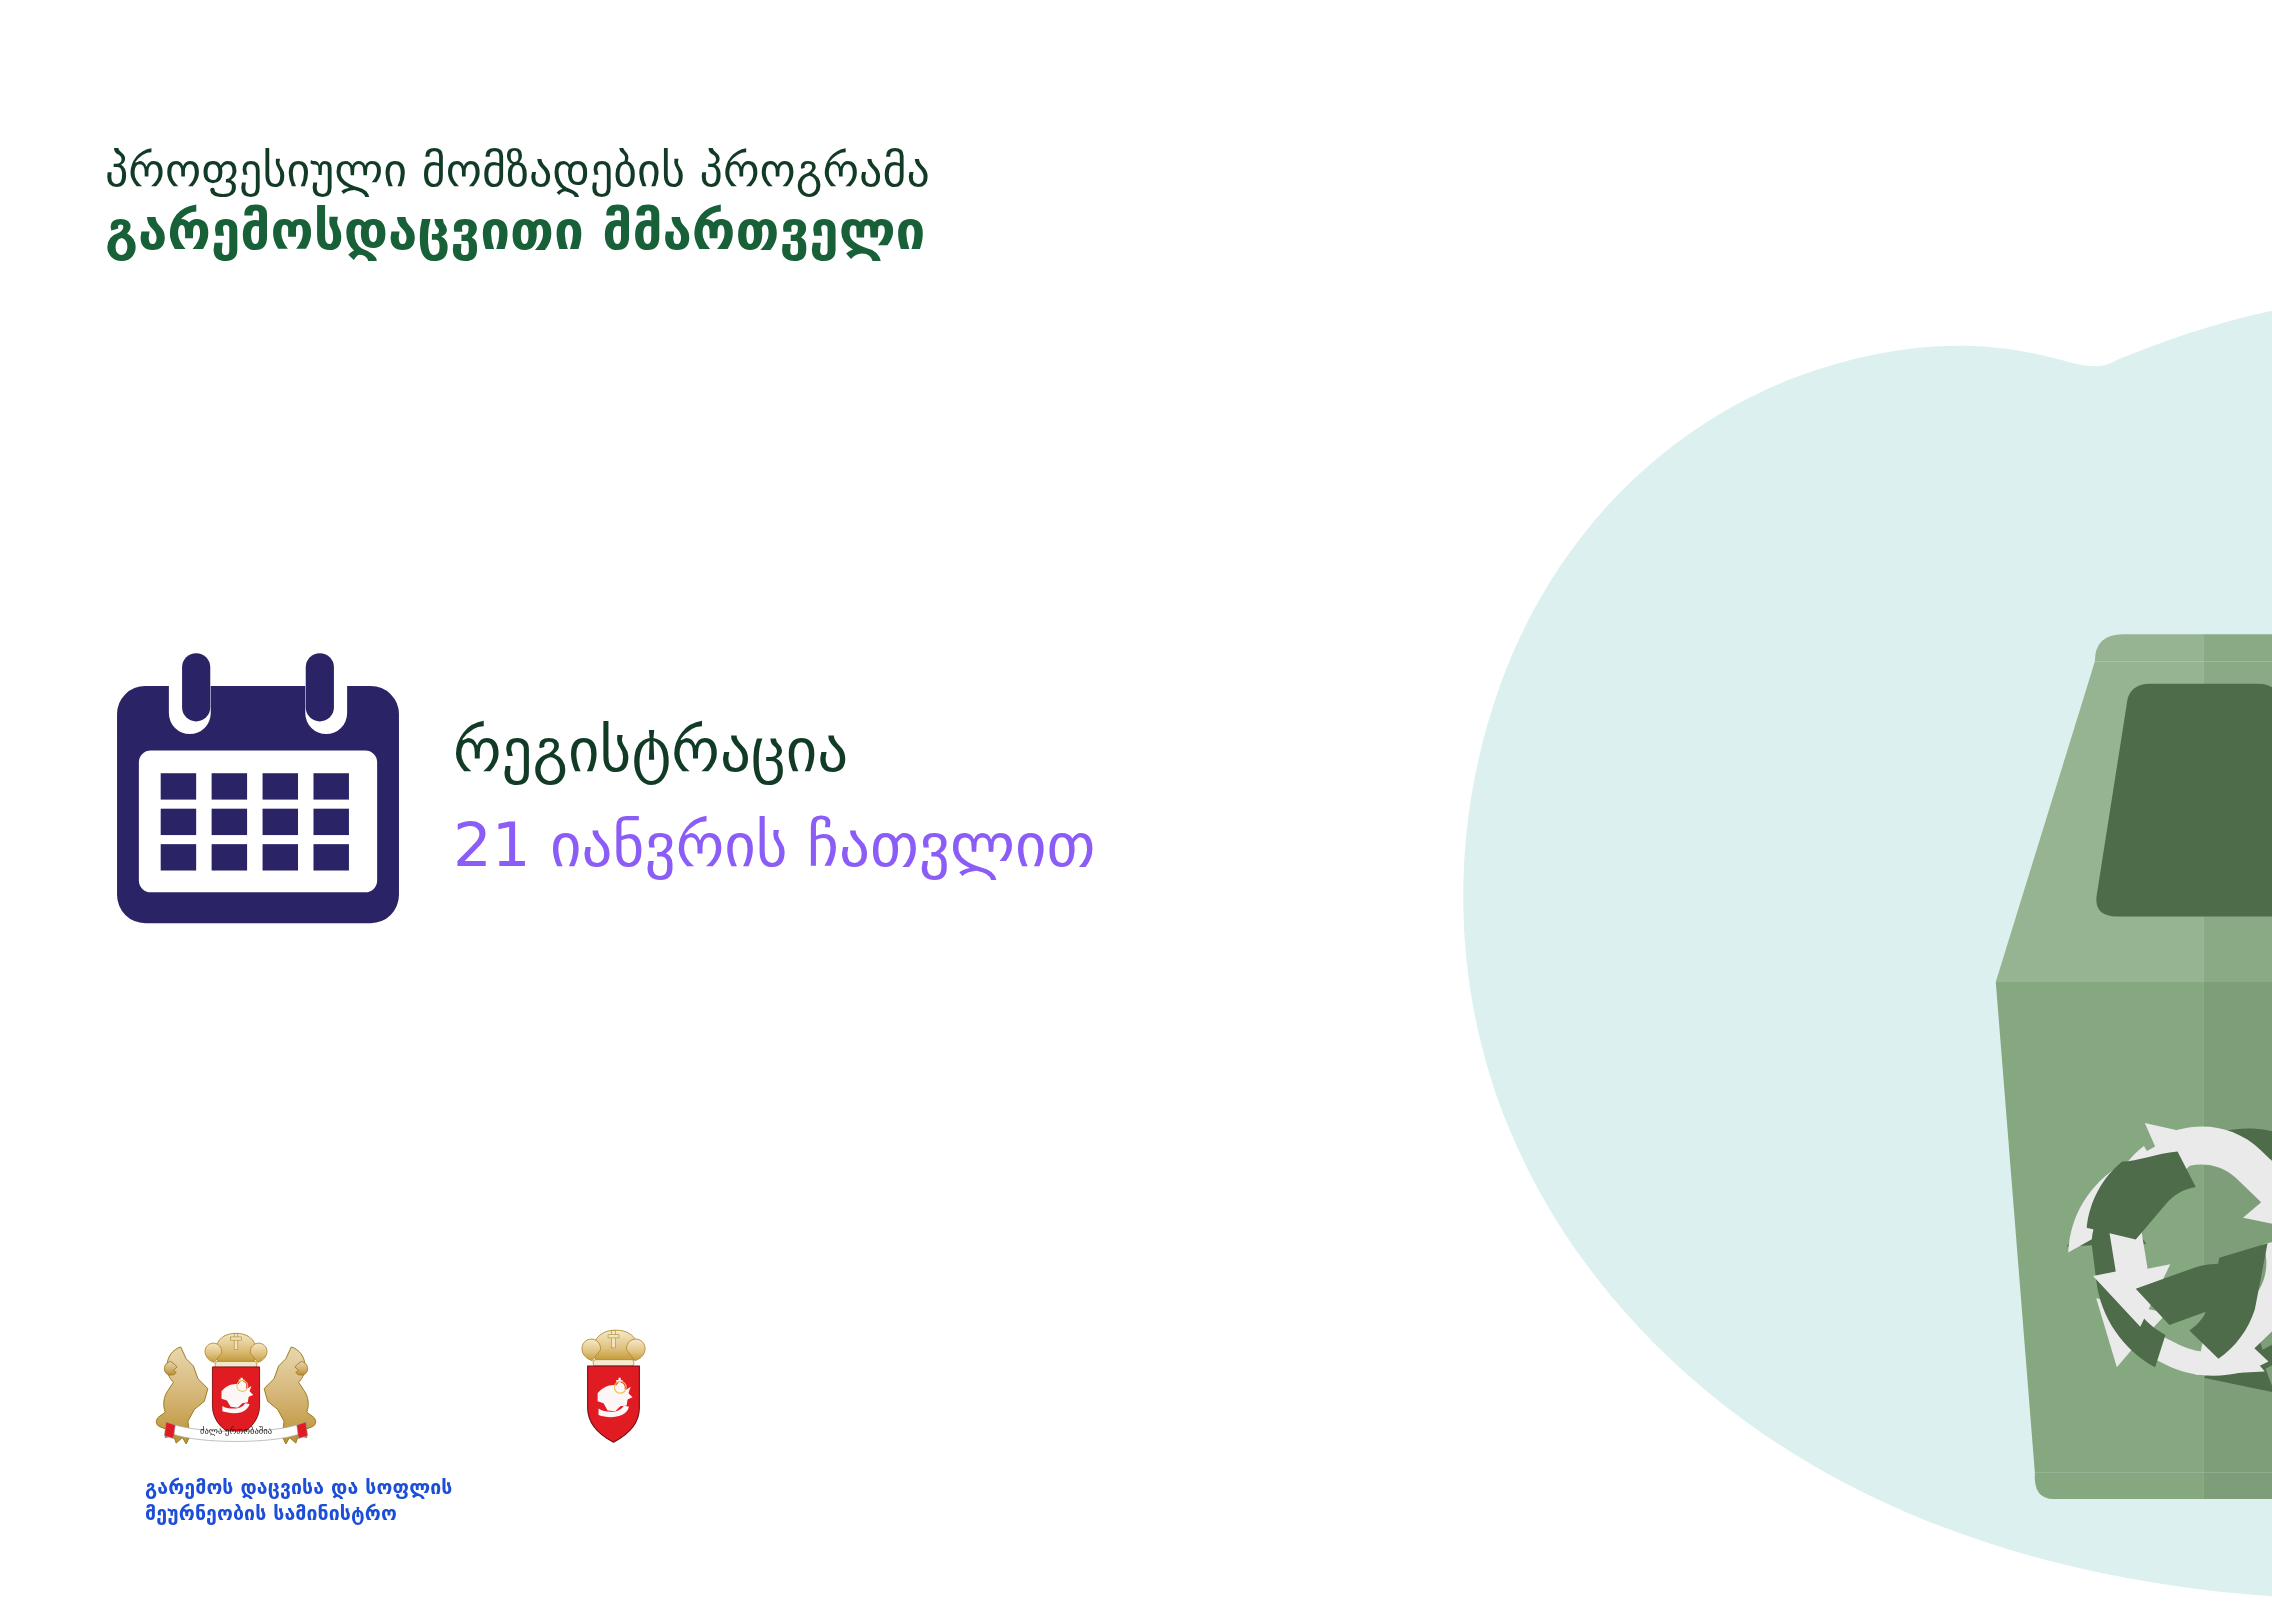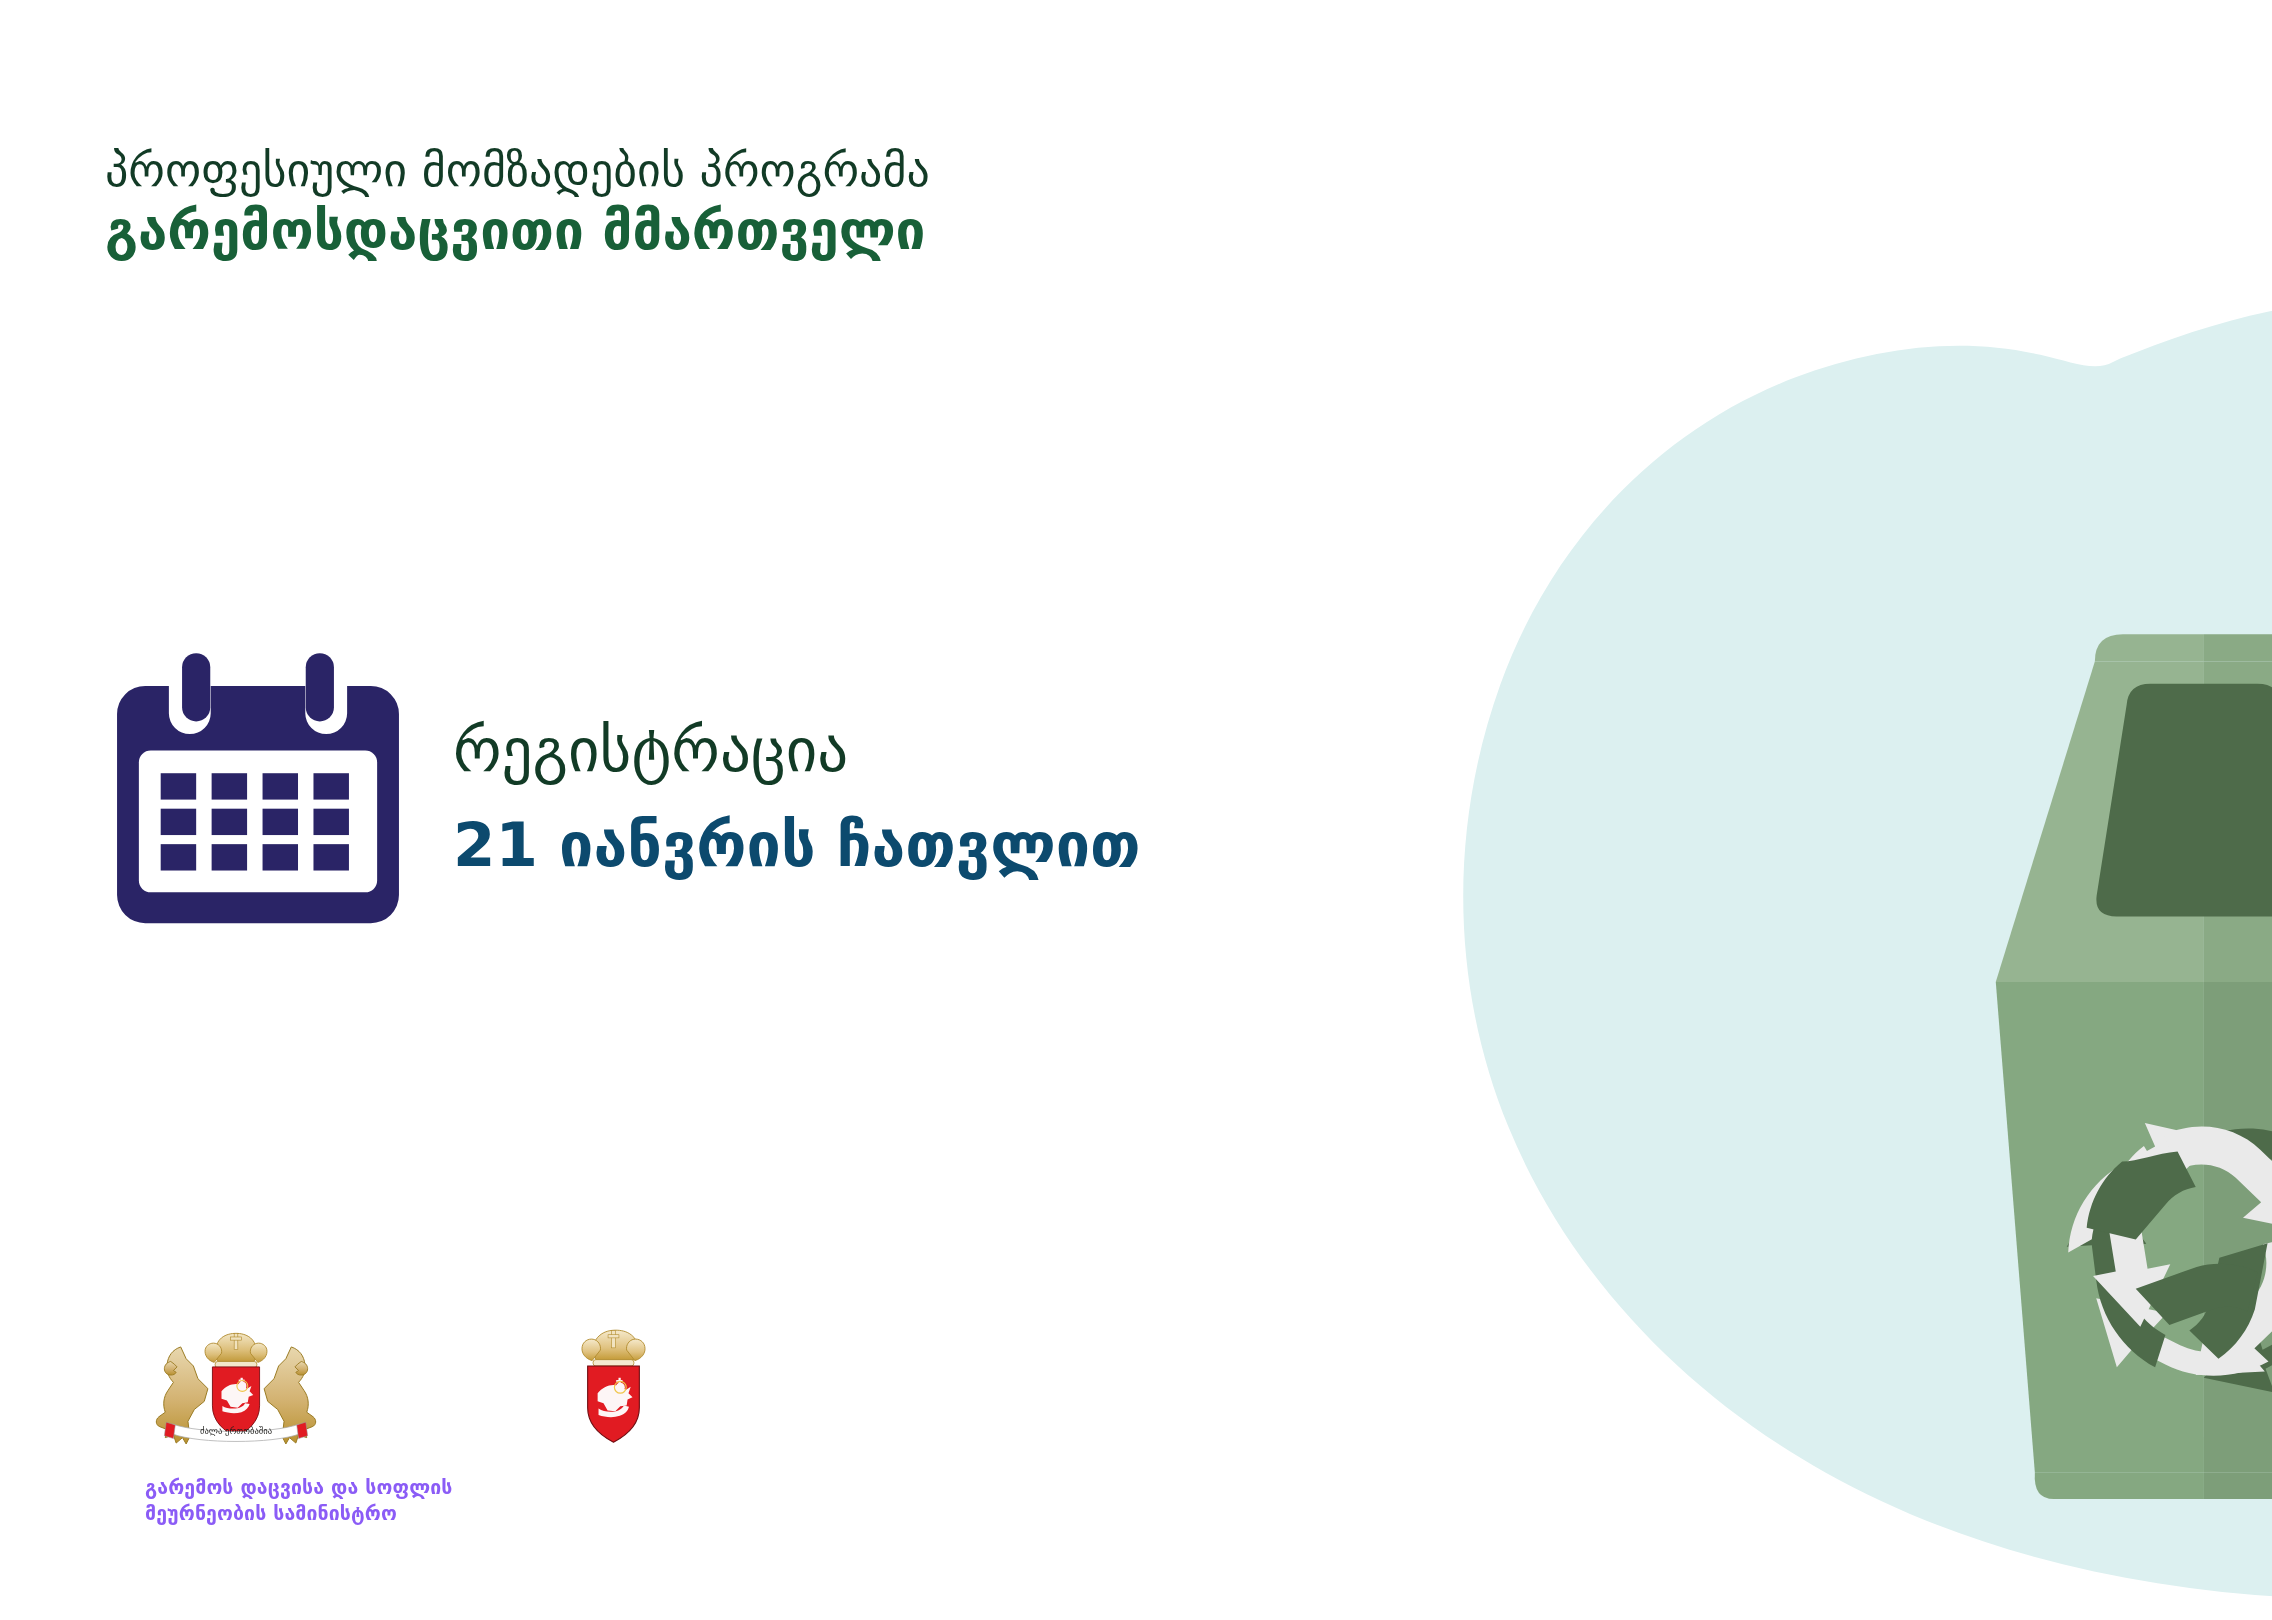--- a/index.html
+++ b/index.html
@@ -28,30 +28,30 @@
 
   
   .reg-row{position:absolute;left:117px;top:645px;display:flex;align-items:center;gap:54px;}
   .cal-icon{width:282px;height:291px;flex:0 0 auto;}
   .cal-icon svg{display:block;width:100%;height:100%;}
   .reg-text{display:flex;flex-direction:column;justify-content:center;padding-top:13.6px;}
   .reg-text .reg-label{
     font-size:61px;line-height:1.18;font-weight:400;color:#123B26;white-space:nowrap;
   }
   .reg-text .reg-date{
-    font-size:61px;line-height:1.18;font-weight:700;color:#0c4a6e;white-space:nowrap;margin-top:23px;
+    font-size:61px;line-height:1.18;font-weight:400;color:#8b5cf6;white-space:nowrap;margin-top:23px;
   }
 
   
   .footer{position:absolute;left:145px;top:1327px;display:flex;align-items:flex-start;gap:82px;justify-content:center;}
   .logo-block{display:flex;flex-direction:column;}
   .logo-block .crest{display:block;}
   .logo-block .crest svg{display:block;}
   .logo-block .caption{
-    font-size:19.5px;line-height:1.34;font-weight:700;color:#8b5cf6;
+    font-size:19.5px;line-height:1.34;font-weight:700;color:#1d4ed8;
     letter-spacing:0.1px;margin-top:11.8px;
   }
   .logo-block.ministry .crest svg{width:182px;height:136px;}
   .logo-block.ministry .caption{max-width:409px;}
   .logo-block.centre{margin-left:27px;}
   .logo-block.centre .crest svg{width:105px;height:136px;}
   .logo-block.centre .caption{font-weight:700;max-width:373px;}
 </style>
 </head>
 <body>

